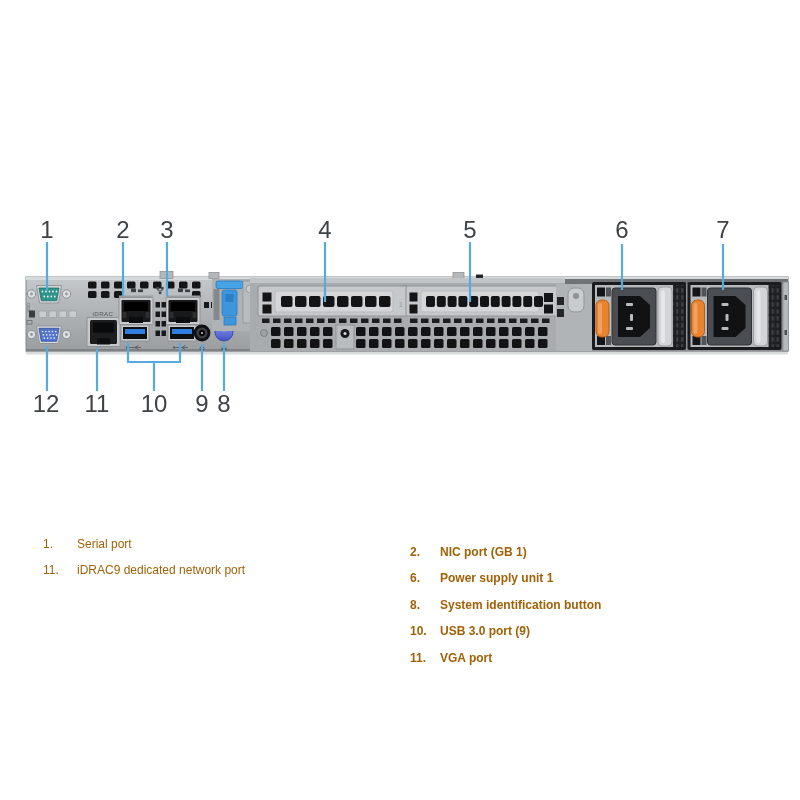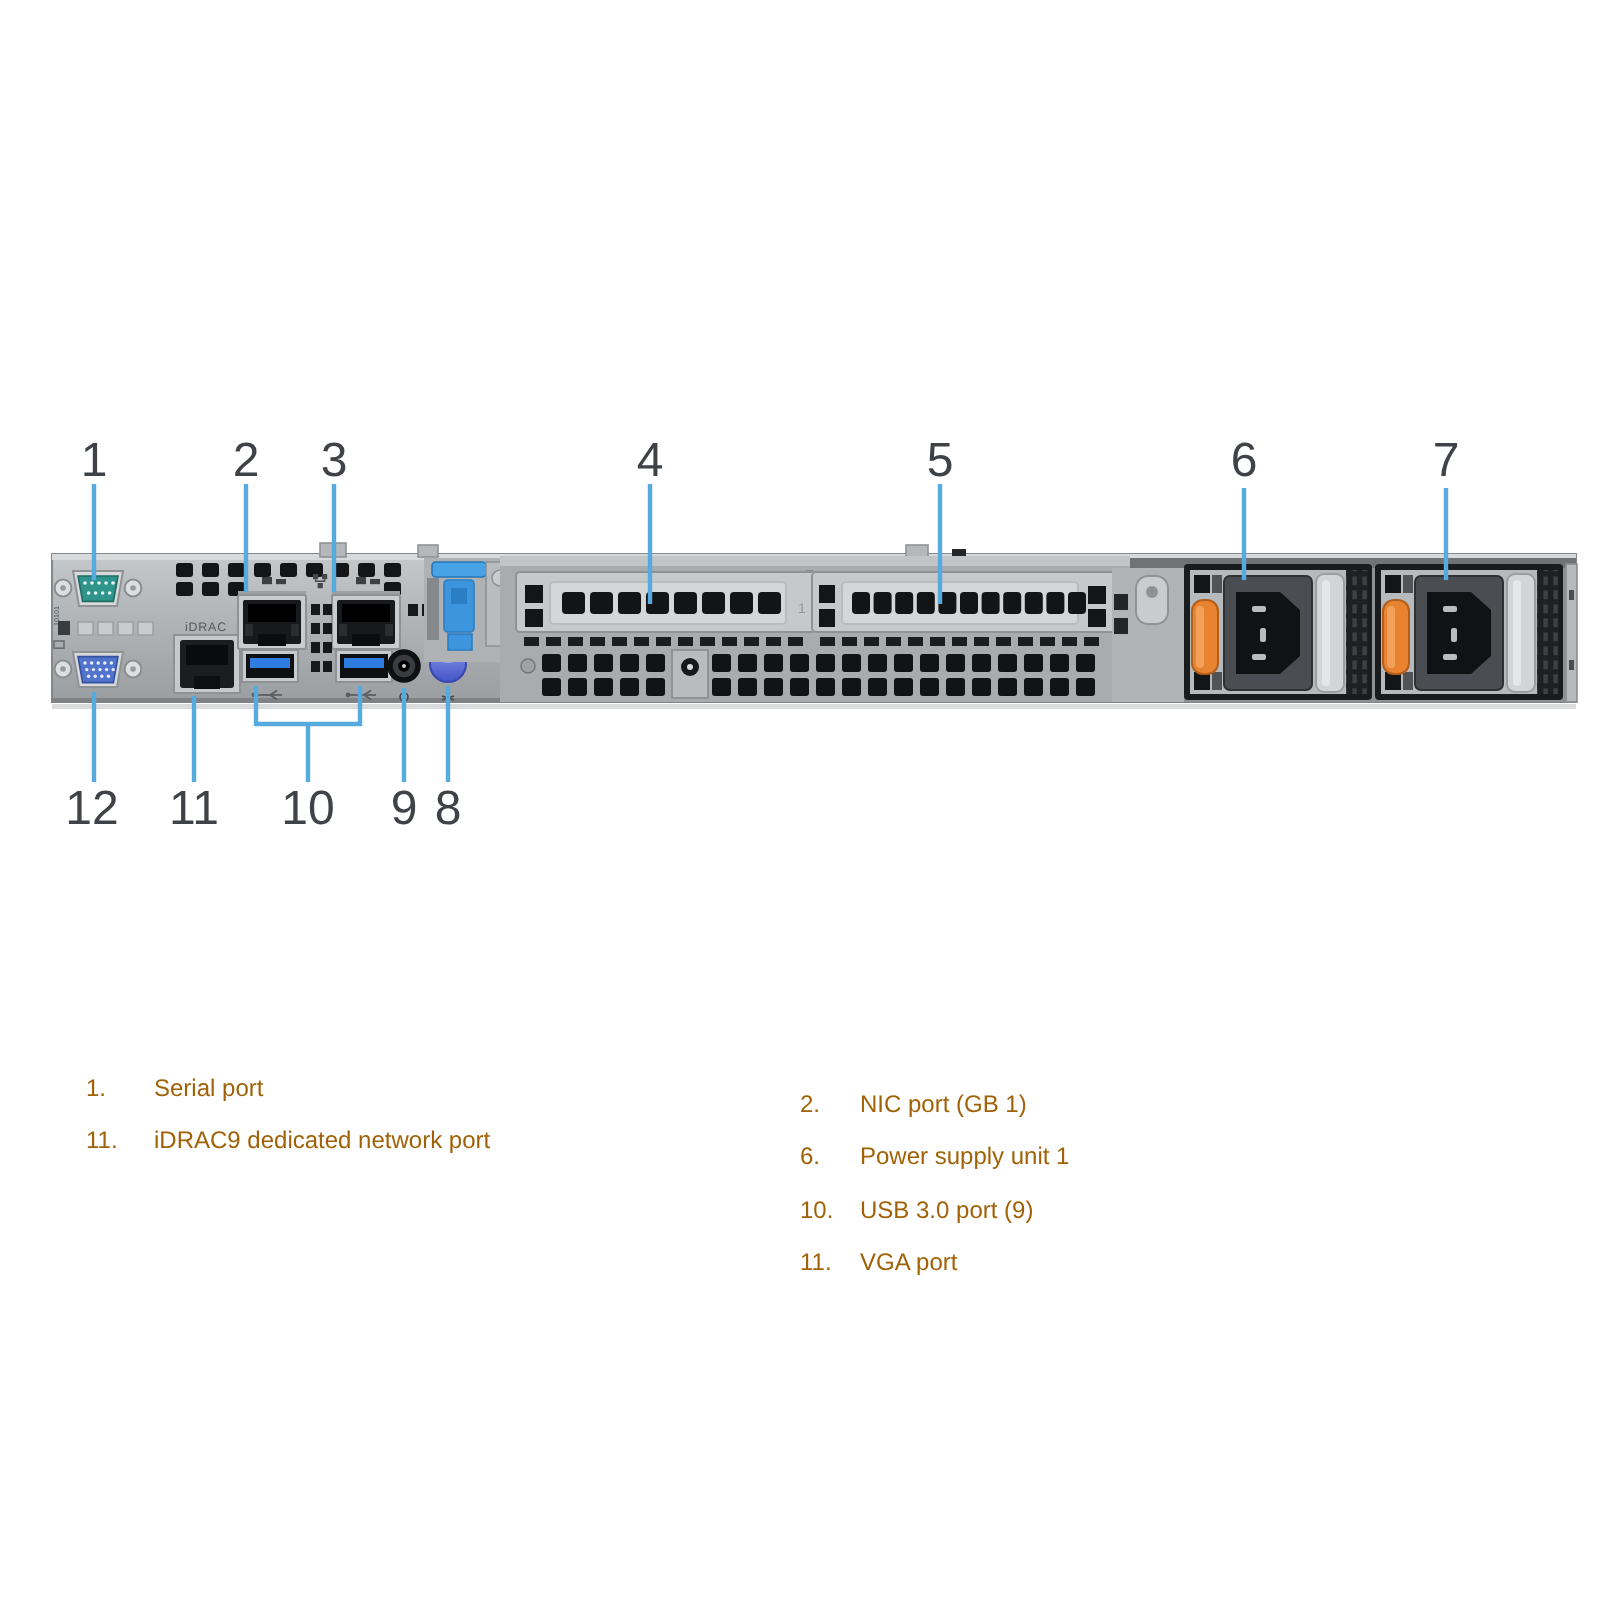--- a/index.html
+++ b/index.html
@@ -6,21 +6,21 @@
   body{
     width:800px;height:800px;background:#ffffff;position:relative;overflow:hidden;
     font-family:"Liberation Sans", sans-serif;
   }
   .stage{position:absolute;left:0;top:0;width:800px;height:800px;}
   svg text{user-select:none;}
   .callout-num{font-family:"Liberation Sans",sans-serif;font-size:24px;fill:#3f4347;}
   .panel-label{font-family:"Liberation Sans",sans-serif;fill:#55595c;}
   .legend-col{position:absolute;color:#a16207;font-size:12px;line-height:26.4px;}
   .legend-col.left{left:43px;top:531px;}
-  .legend-col.right{left:400px;top:539px;}
+  .legend-col.right{left:410px;top:539px;font-weight:bold;}
   .lrow{white-space:nowrap;}
   .lnum{display:inline-block;}
   .legend-col.left .lnum{width:34px;}
   .legend-col.right .lnum{width:30px;}
 </style>
 </head>
 <body>
 
 <div class="stage">
 
@@ -415,17 +415,18 @@
   </g>
 </svg>
 
 <div class="legend-col left">
   <div class="lrow"><span class="lnum">1.</span><span>Serial port</span></div>
   <div class="lrow"><span class="lnum">11.</span><span>iDRAC9 dedicated network port</span></div>
 </div>
 <div class="legend-col right">
   <div class="lrow"><span class="lnum">2.</span><span>NIC port (GB 1)</span></div>
   <div class="lrow"><span class="lnum">6.</span><span>Power supply unit 1</span></div>
+  <div class="lrow"><span class="lnum">8.</span><span>System identification button</span></div>
   <div class="lrow"><span class="lnum">10.</span><span>USB 3.0 port (9)</span></div>
   <div class="lrow"><span class="lnum">11.</span><span>VGA port</span></div>
 </div>
 
 </div>
 
 </body></html>

